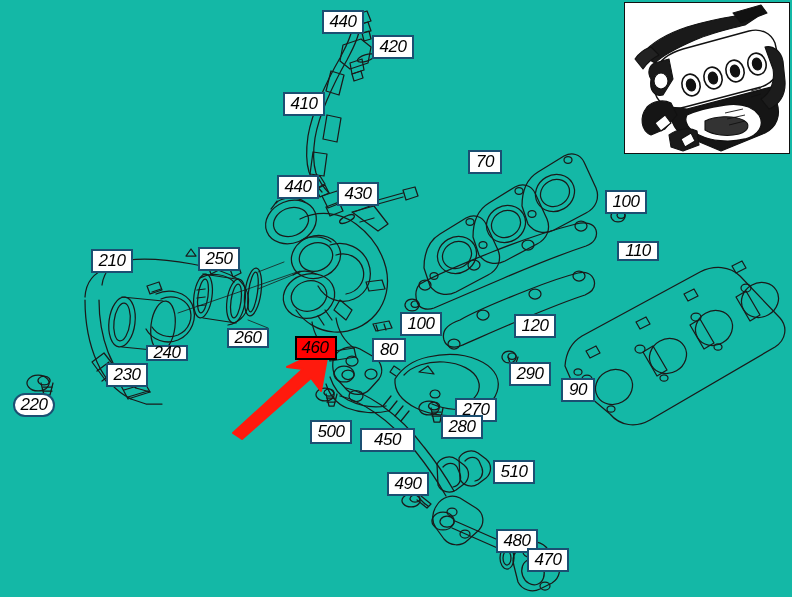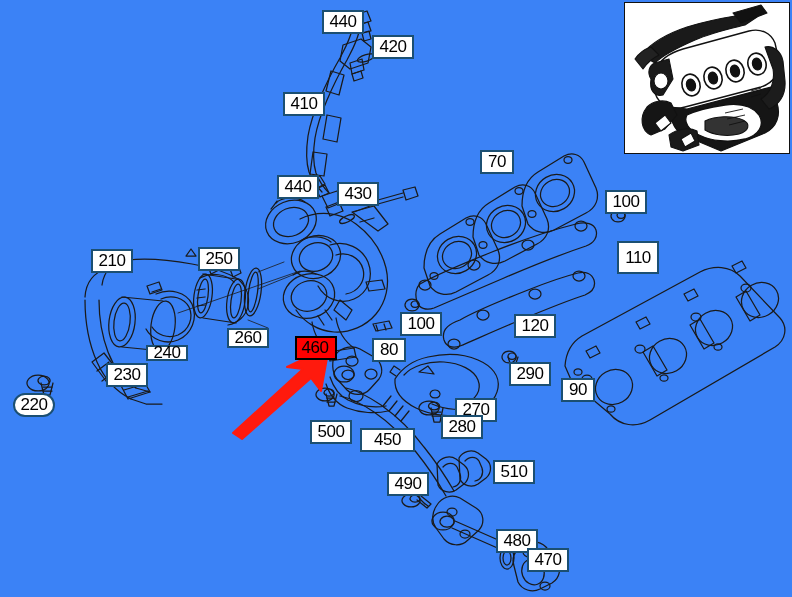--- a/index.html
+++ b/index.html
@@ -2,21 +2,21 @@
 <html><head>
 <meta charset="utf-8">
 <style>
   html,body{margin:0;padding:0;}
   body{
     width:792px;height:597px;
     background:#fdfdfd;
     font-family:"Liberation Sans", sans-serif;
     overflow:hidden;
   }
-  #stage{position:relative;width:792px;height:597px;background:#3b82f6;}
+  #stage{position:relative;width:792px;height:597px;background:#14b8a6;font-style:italic;}
 
   
   #artwork{position:absolute;left:0;top:0;width:792px;height:597px;}
 
   
   .callout{
     position:absolute;
     box-sizing:border-box;
     background:#ffffff;
     border:2px solid #1b4f72;
@@ -427,33 +427,33 @@
   <div id="callout-layer">
       <div class="callout" style="left: 322px; top: 10px; width: 42px; height: 24px;">
         <span class="txt">440</span>
       </div>
       <div class="callout" style="left: 372px; top: 35px; width: 42px; height: 24px;">
         <span class="txt">420</span>
       </div>
       <div class="callout" style="left: 283px; top: 92px; width: 42px; height: 24px;">
         <span class="txt">410</span>
       </div>
-      <div class="callout" style="left: 480px; top: 150px; width: 34px; height: 24px;">
+      <div class="callout" style="left: 468px; top: 150px; width: 34px; height: 24px;">
         <span class="txt">70</span>
       </div>
       <div class="callout" style="left: 277px; top: 175px; width: 42px; height: 24px;">
         <span class="txt">440</span>
       </div>
       <div class="callout" style="left: 337px; top: 182px; width: 42px; height: 24px;">
         <span class="txt">430</span>
       </div>
       <div class="callout" style="left: 605px; top: 190px; width: 42px; height: 24px;">
         <span class="txt">100</span>
       </div>
-      <div class="callout" style="left: 617px; top: 241px; width: 42px; height: 33px;">
+      <div class="callout" style="left: 617px; top: 241px; width: 42px; height: 20px;">
         <span class="txt">110</span>
       </div>
       <div class="callout" style="left: 91px; top: 249px; width: 42px; height: 24px;">
         <span class="txt">210</span>
       </div>
       <div class="callout" style="left: 198px; top: 247px; width: 42px; height: 24px;">
         <span class="txt">250</span>
       </div>
       <div class="callout" style="left: 227px; top: 328px; width: 42px; height: 20px;">
         <span class="txt">260</span>

